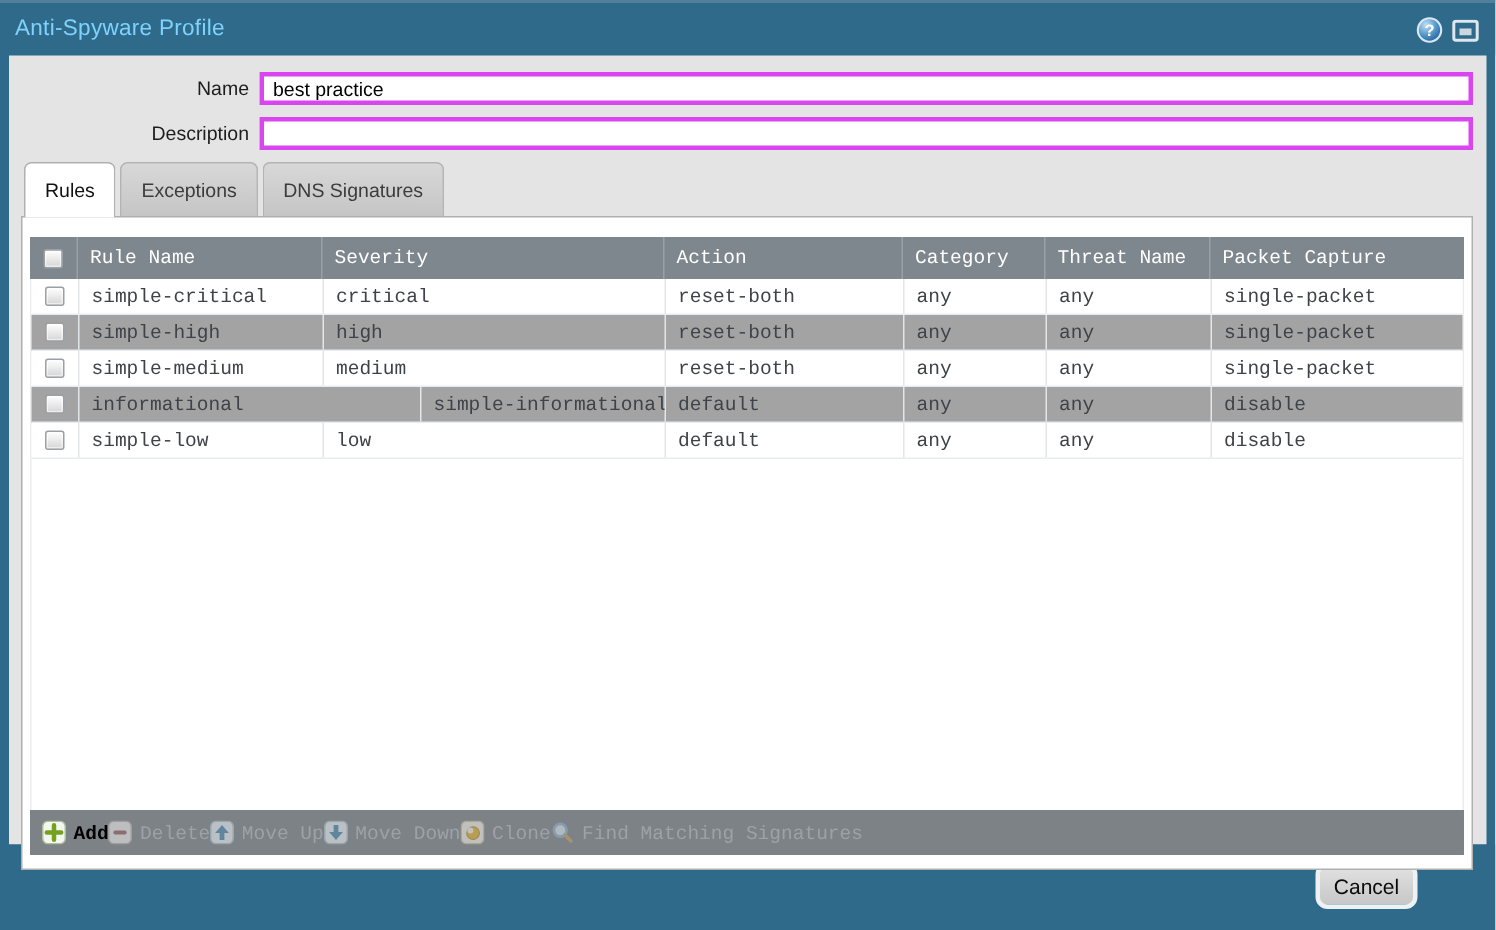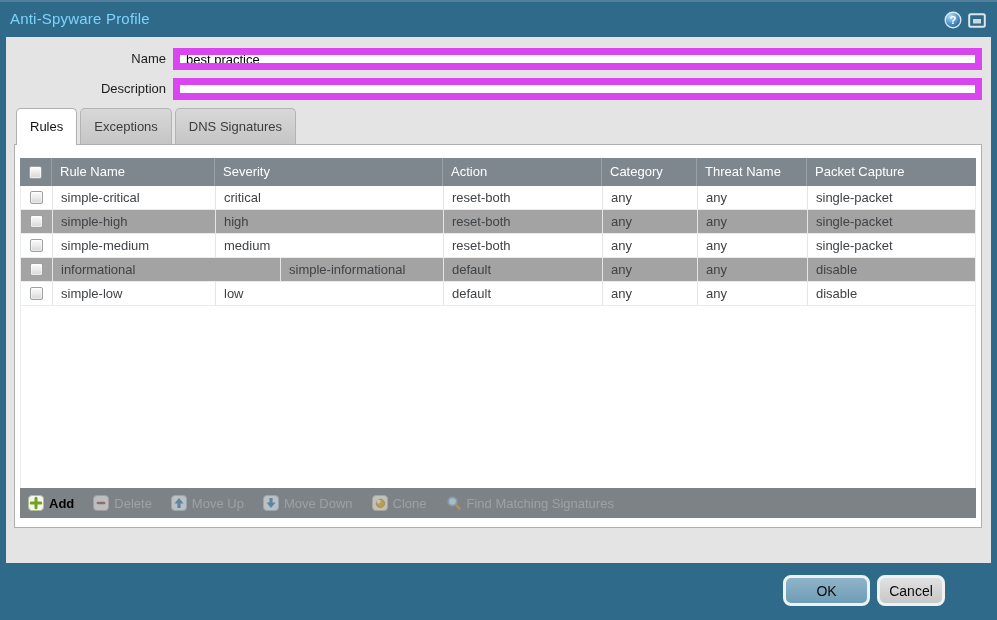--- a/index.html
+++ b/index.html
@@ -15,56 +15,56 @@
   .title-text { position:absolute; left:10px; top:0; line-height:34px;
     color:#7dd3fc; font-size:15px; letter-spacing:.2px; }
   .title-icons { position:absolute; right:11px; top:9px; display:flex; gap:6px; align-items:center; }
   .title-icons .ic { width:18px; height:18px; display:flex; align-items:center; justify-content:center; cursor:pointer; }
   
   .bodyarea { position:absolute; left:6px; right:6px; top:37px; height:526px; background:#E4E4E4; }
   .formrow { position:absolute; left:0; height:22px; }
   .formrow .flabel { position:absolute; left:0; width:160px; text-align:right;
     font-size:13px; color:#1d1d1d; line-height:22px; }
   .formrow input { position:absolute; left:167px; width:809px; height:22px;
-    border:7px solid #d946ef; background:#ffffff; font-size:13px; color:#000;
+    border:3px solid #d946ef; background:#ffffff; font-size:13px; color:#000;
     padding:0 6px; font-family:"Liberation Sans", sans-serif; outline:none; }
   #row-name { top:11px; }
   #row-desc { top:41px; }
   
   .tabs { position:absolute; left:10px; top:71px; height:36px; display:flex; }
   .tab { height:36px; line-height:36px; padding:0 13px; margin-right:3px;
     border:1px solid #B3B3B3; border-bottom:none; border-radius:5px 5px 0 0;
     background:linear-gradient(#D8D8D8,#C5C5C5); font-size:13px; color:#3c3c3c;
     cursor:pointer; position:relative; z-index:1; }
   .tab.active { background:#ffffff; color:#111; height:37px; z-index:3;
     border-color:#B0B0B0; }
   
-  .panel { position:absolute; left:8px; top:107px; width:968px; height:384px;
-    background:#ffffff; border:1px solid #B0B0B0; z-index:2; }
+  .panel { position:absolute; left:8px; top:107px; width:968px; height:436px;
+    background:#ffffff; border:1px solid #B0B0B0; z-index:2;font-family:Liberation Mono, monospace; }
   .tablewrap { position:absolute; left:5px; right:5px; top:13px; bottom:39px; }
   .thead { display:flex; height:28px; background:#7E878E; }
   .th { color:#ffffff; font-size:13px; line-height:28px; padding-left:8px;
     border-right:1px solid #99A1A7; overflow:hidden; white-space:nowrap; }
   .th:last-child { border-right:none; }
   .tbody { position:absolute; top:28px; left:0; right:0; bottom:0;
     border-left:1px solid #ECECEC; border-right:1px solid #ECECEC; background:#fff; }
   .tr { display:flex; height:24px; border-bottom:1px solid #E9ECEF; background:#fff; cursor:pointer; }
   .tr.alt { background:#a3a3a3; }
   .td { font-size:13px; color:#3F4347; line-height:23px; padding-left:8px;
     border-right:1px solid #E3E6E9; overflow:hidden; white-space:nowrap; }
   .td:last-child { border-right:none; }
   .c-check { width:32px; display:flex; align-items:center; justify-content:center; padding-left:0; }
   .c-rule { width:163px; } .c-sev { width:228px; } .c-act { width:159px; }
   .c-cat { width:95px; } .c-threat { width:110px; } .c-pkt { width:165px; }
   .checkbox { width:13px; height:13px; border:1px solid #9AA0A4; border-radius:2px;
     background:linear-gradient(#FEFEFE,#D6D6D6); box-shadow:inset 0 0 0 1px rgba(255,255,255,.55);
     cursor:pointer; }
   
   .ttoolbar { position:absolute; left:5px; right:5px; bottom:9px; height:30px;
-    background:#7D8287; display:flex; align-items:center; padding:0 8px; gap:19px; }
+    background:#7D8287; display:flex; align-items:center; padding:0 8px; }
   .tbtn { display:flex; align-items:center; gap:5px; font-size:13px; cursor:pointer; }
   .tbtn .tlabel { color:#000; font-weight:bold; }
   .tbtn.disabled { cursor:default; }
   .tbtn.disabled .tlabel { color:#9CA2A7; font-weight:normal; }
   .tbtn.disabled .ticon { opacity:.55; }
   .ticon { width:16px; height:16px; display:block; }
   
   .footer { position:absolute; left:0; right:0; bottom:0; height:57px; background:#2F6A8B; }
   .btn { position:absolute; top:12px; height:31px; border:3px solid #EEF2F4;
     border-radius:8px; font-size:14px; color:#0b0b0b; text-align:center;
@@ -236,17 +236,16 @@
             <circle cx="6.5" cy="6.5" r="4.2" fill="#D8E6F3" stroke="#8FB3CF" stroke-width="1.8"></circle>
             <line x1="10" y1="10" x2="13.6" y2="13.6" stroke="#C9A05A" stroke-width="2.4" stroke-linecap="round"></line>
           </svg>
           <span class="tlabel">Find Matching Signatures</span>
         </div>
       </div>
     </div>
   </div>
 
   <div class="footer">
-    <button class="btn btn-ok">OK</button>
     <button class="btn btn-cancel">Cancel</button>
   </div>
 
 </div>
 
 </body></html>

